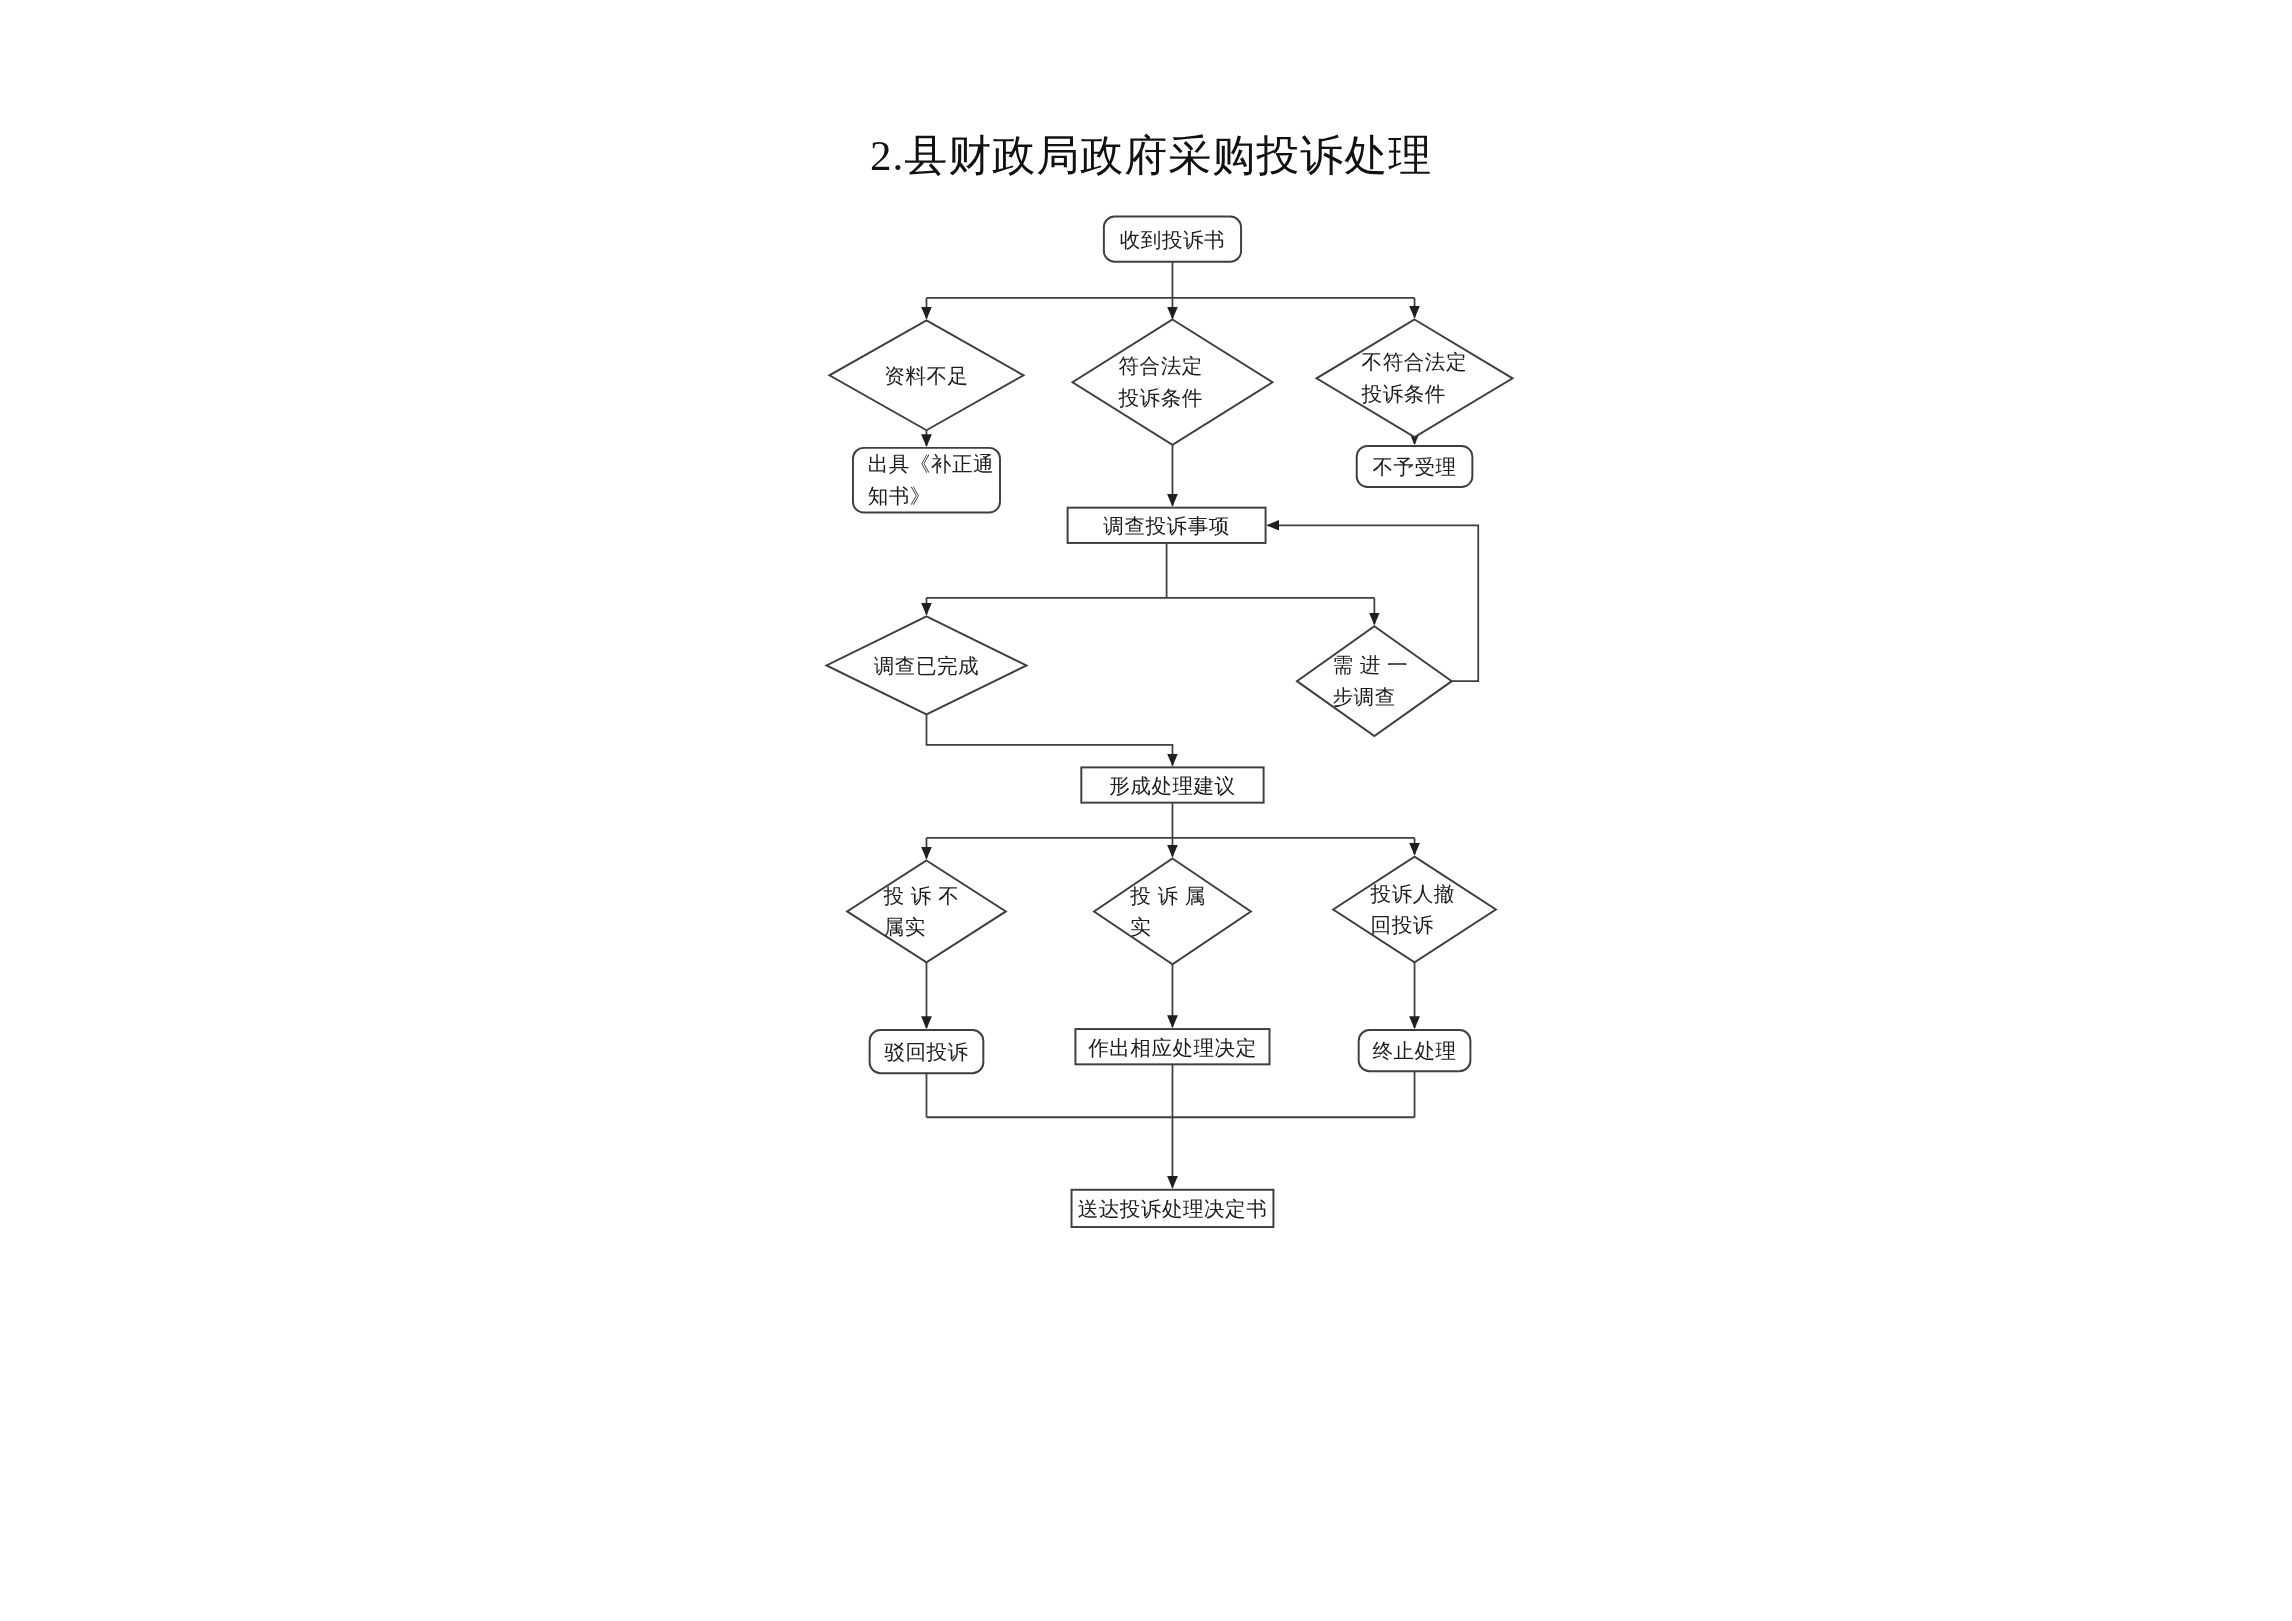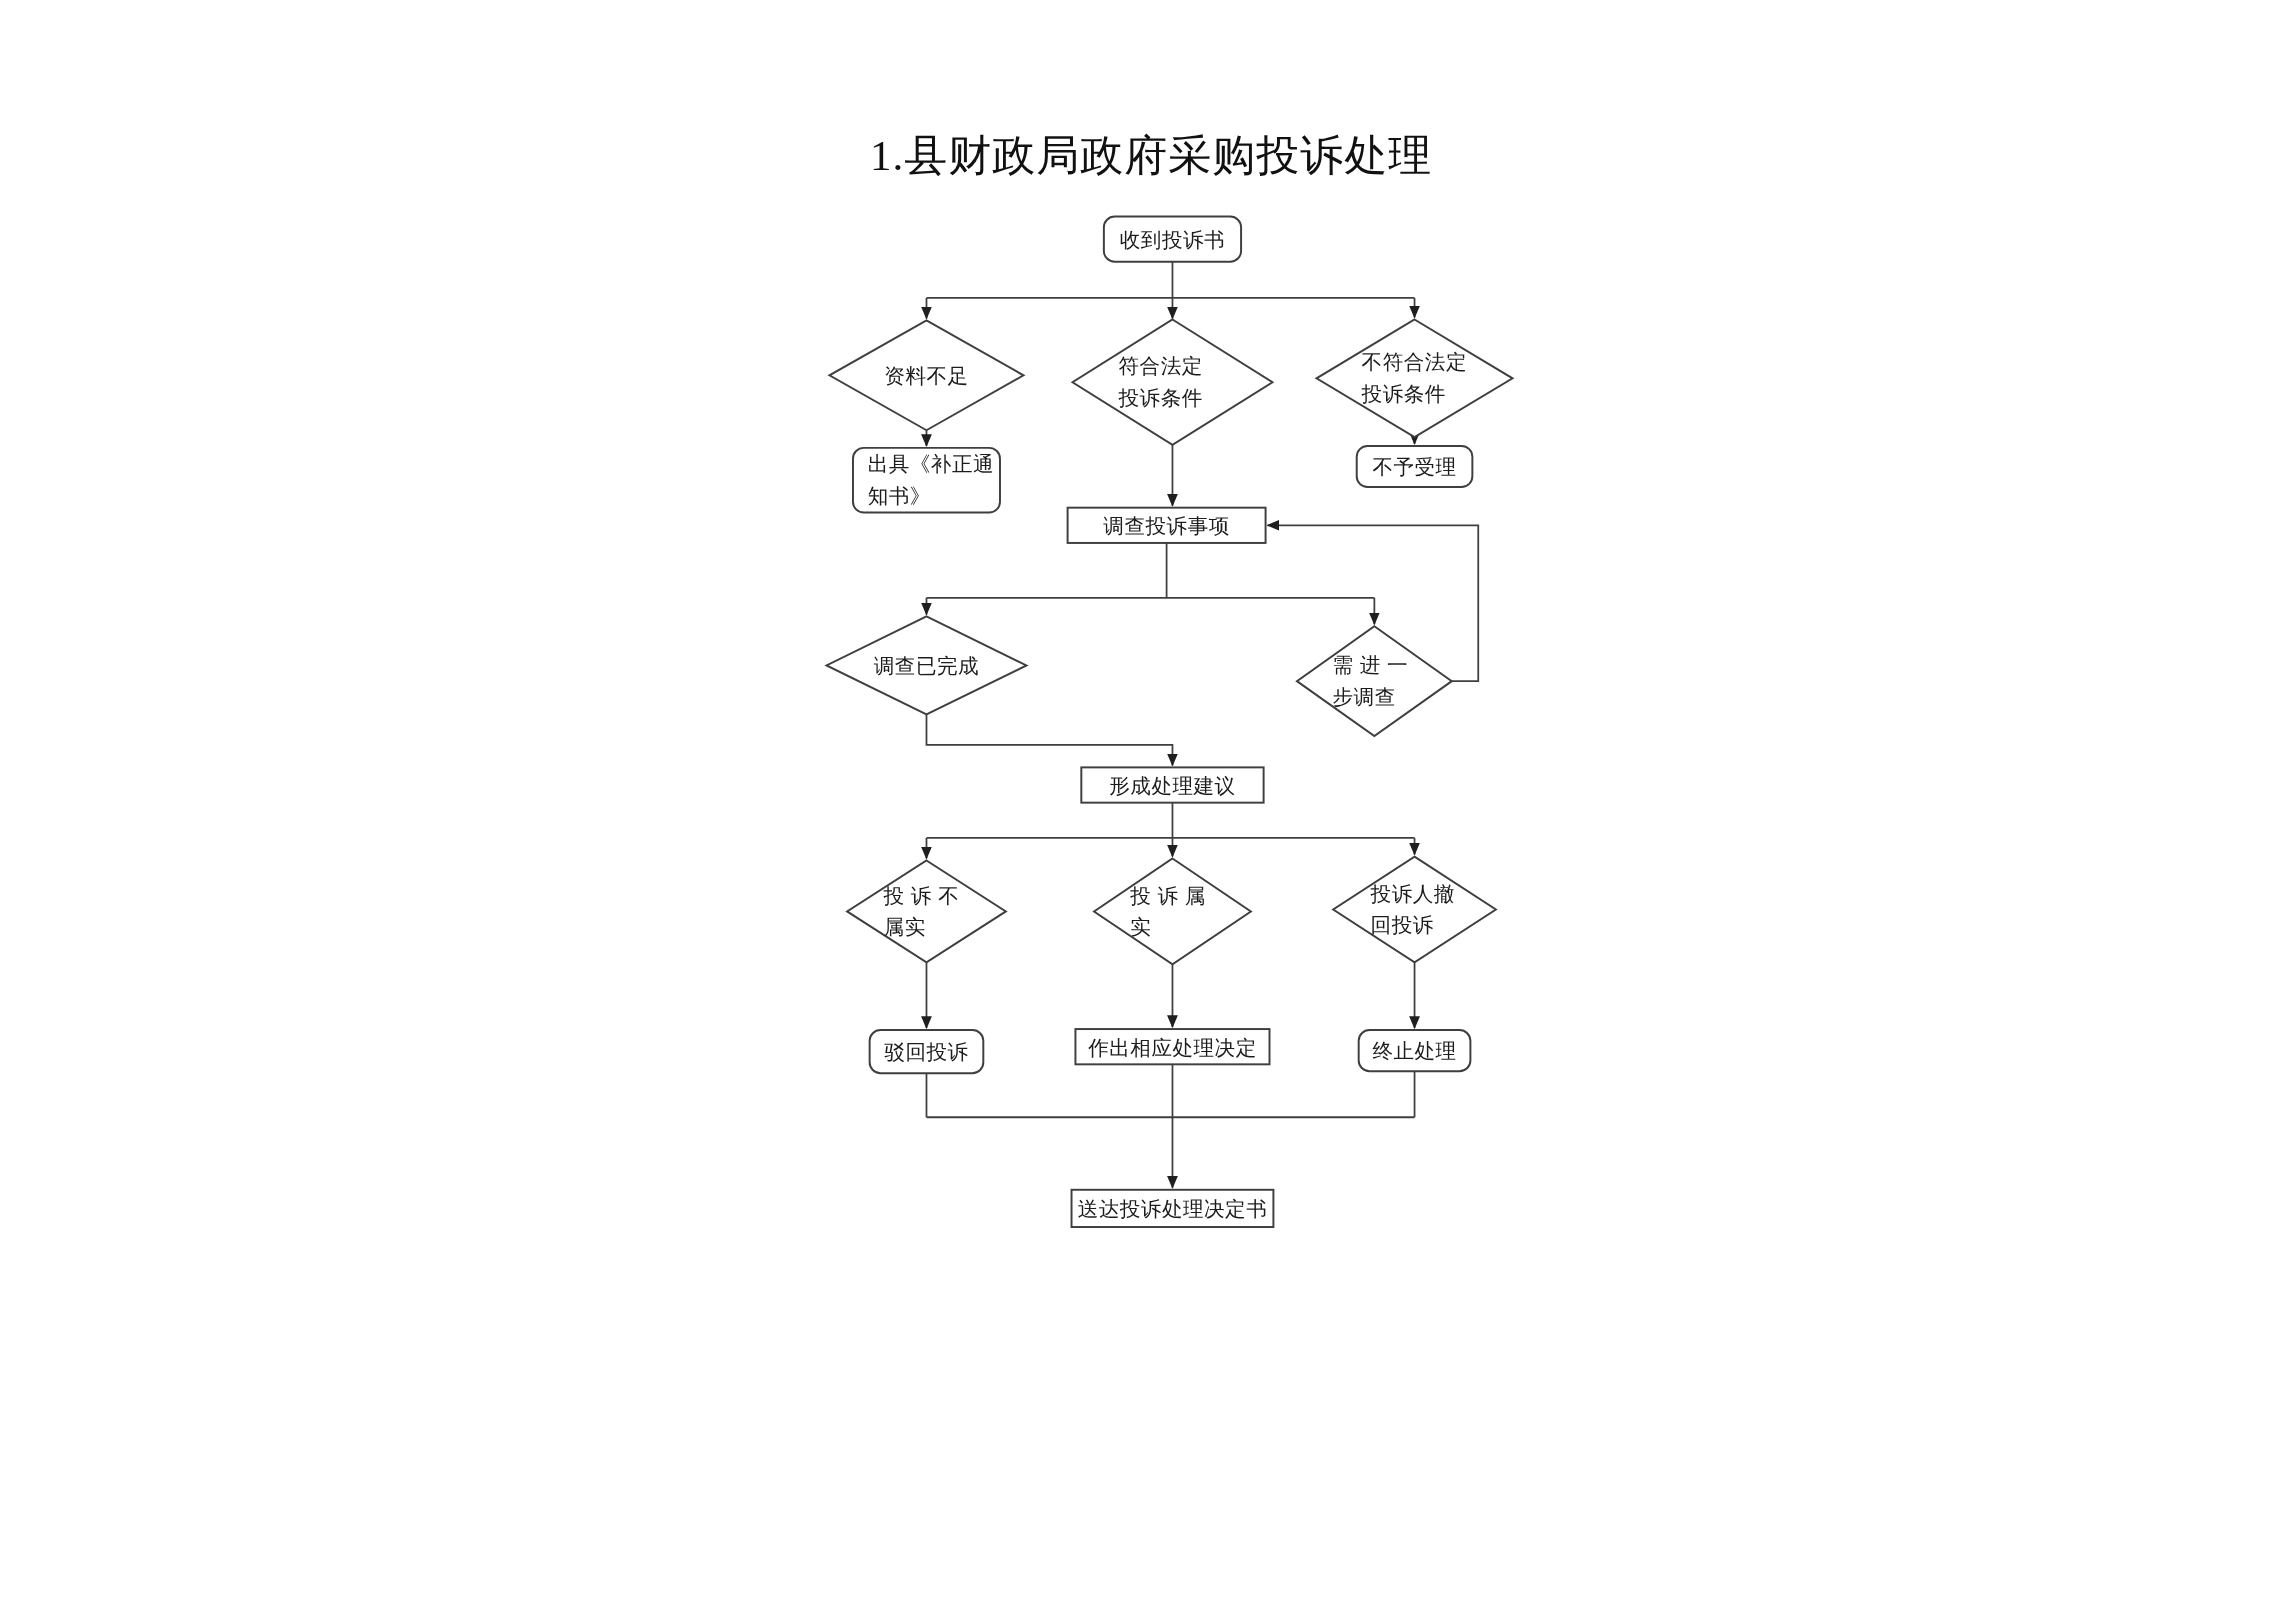--- a/index.html
+++ b/index.html
@@ -34,21 +34,21 @@
     font-family: "Liberation Sans", sans-serif;
     font-size: 21px;
     letter-spacing: 0.5px;
     fill: #1c1c1c;
   }
 </style>
 </head>
 <body>
 
 <div id="page">
-  <div id="page-title">1.县财政局政府采购投诉处理</div>
+  <div id="page-title">2.县财政局政府采购投诉处理</div>
   <svg id="flowchart" width="2293" height="1621" viewBox="0 0 2339 1654">
       <defs>
         <marker id="arrow" markerUnits="userSpaceOnUse" markerWidth="13" markerHeight="11" refX="12" refY="5.5" orient="auto">
           <path d="M0 0 L13 5.5 L0 11 Z" fill="#1f1f1f"></path>
         </marker>
       </defs>
       <polyline points="1196,267 1196,325" fill="none" stroke="#3f3f3f" stroke-width="1.8" marker-end="url(#arrow)"></polyline>
       <polyline points="945,304 1443,304" fill="none" stroke="#3f3f3f" stroke-width="1.8"></polyline>
       <polyline points="945,304 945,325" fill="none" stroke="#3f3f3f" stroke-width="1.8" marker-end="url(#arrow)"></polyline>
       <polyline points="1443,304 1443,324" fill="none" stroke="#3f3f3f" stroke-width="1.8" marker-end="url(#arrow)"></polyline>

